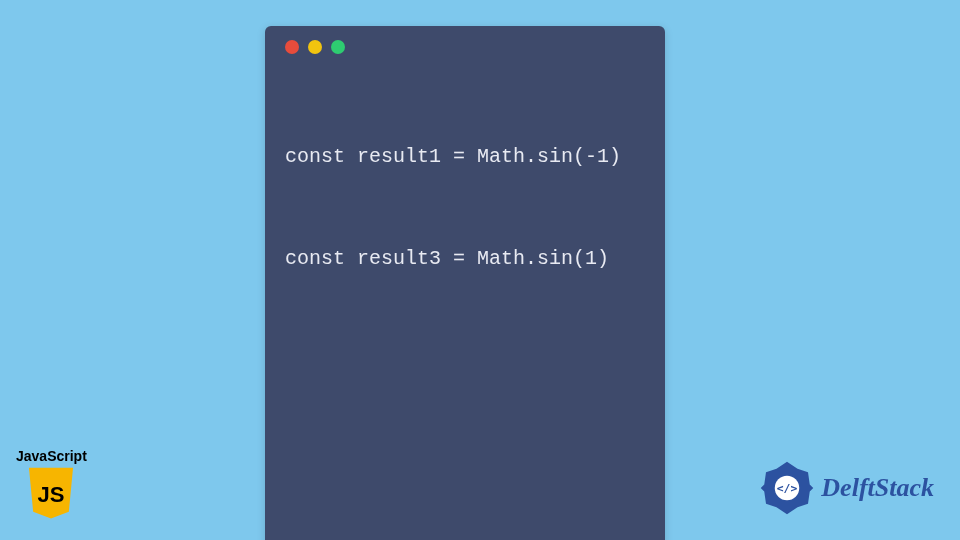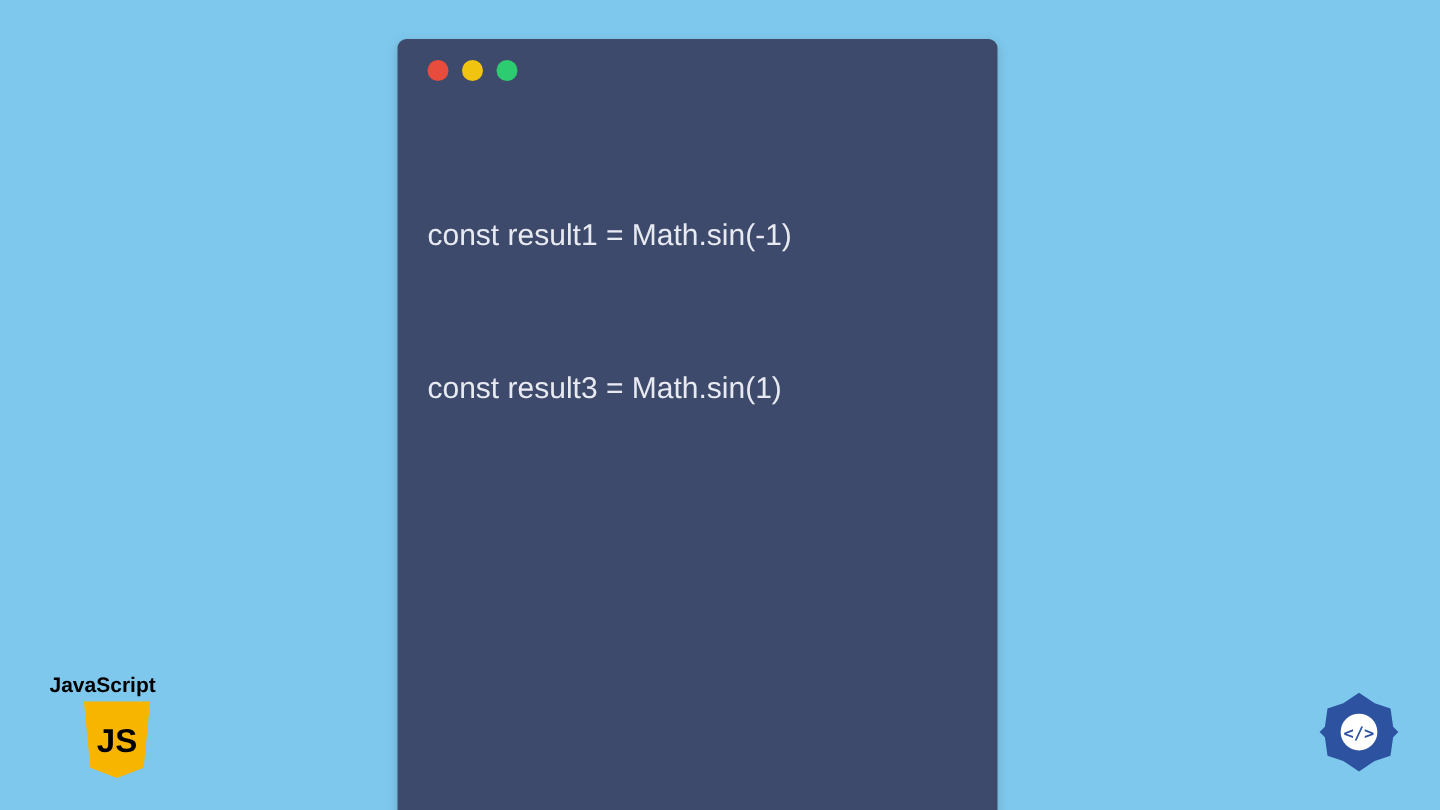--- a/index.html
+++ b/index.html
@@ -32,29 +32,29 @@
   .dot.red    { background: #e74c3c; }
   .dot.yellow { background: #f1c40f; }
   .dot.green  { background: #2ecc71; }
   .code {
     font-family: Arial, sans-serif;
     font-size: 20px;
     line-height: 1.7;
     color: #e8eaf2;
     white-space: pre;
   }
-  .code-line { display: block; min-height: 1.7em; }
+  .code-line { display: block; min-height: 1.7em; font-family: Liberation Mono, monospace; }
 
   .js-badge {
     position: absolute;
-    left: 33px;
+    left: 16px;
     bottom: 18px;
     display: flex;
     flex-direction: column;
-    align-items: flex-end;
+    align-items: center;
     gap: 2px;
   }
   .js-badge .lbl {
     font-family: Arial, sans-serif;
     font-size: 14px;
     font-weight: 600;
     color: #000;
   }
   .js-shield {
     width: 52px;
@@ -106,13 +106,14 @@
 </div>
 
 <div class="brand">
   <svg class="brand-logo" viewBox="0 0 64 64">
     <g fill="#2c52a0">
       <polygon points="32,2 44,10 56,14 58,28 62,32 58,36 56,50 44,54 32,62 20,54 8,50 6,36 2,32 6,28 8,14 20,10"></polygon>
     </g>
     <circle cx="32" cy="32" r="14" fill="#ffffff"></circle>
     <text x="32" y="37" text-anchor="middle" font-family="Consolas, monospace" font-size="13" font-weight="700" fill="#2c52a0">&lt;/&gt;</text>
   </svg>
+  <span class="brand-text">DelftStack</span>
 </div>
 
 </body></html>

